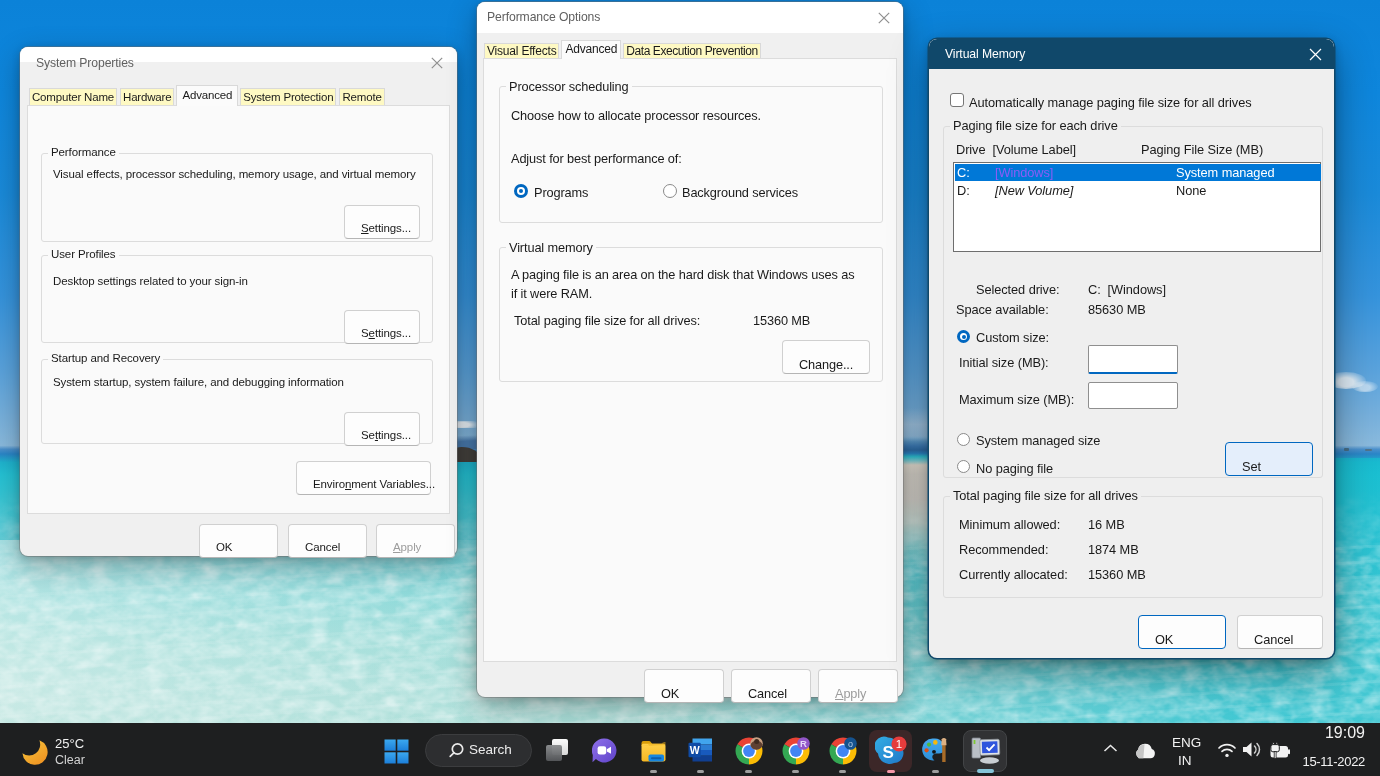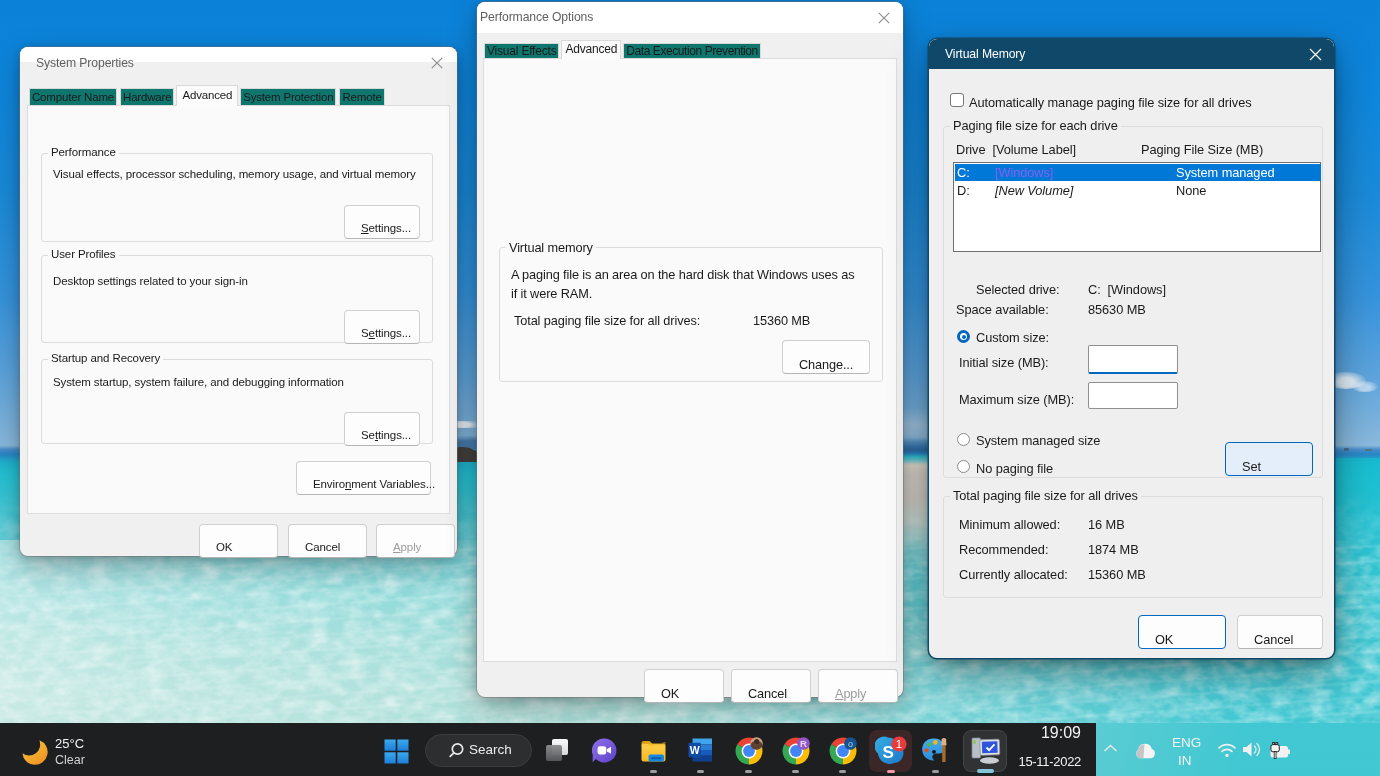--- a/index.html
+++ b/index.html
@@ -34,21 +34,21 @@
 .glabel{position:absolute;top:-8px;left:6px;background:#fafafa;padding:0 3px;color:#1a1a1a;white-space:nowrap;}
 .t12{position:absolute;color:#1a1a1a;white-space:nowrap;}
 .t13{position:absolute;color:#1a1a1a;white-space:nowrap;}
 .btn{position:absolute;background:#fdfdfd;border:1px solid #d0d0d0;border-bottom-color:#b5b5b5;border-radius:4px;color:#1a1a1a;text-align:left;font-family:Liberation Sans, sans-serif;font-size:inherit;letter-spacing:inherit;padding:16px;white-space:nowrap;}
 .btn.gray{color:#9d9d9d;}
 #sysprops{font-size:11.5px;letter-spacing:-.1px;}
 #perf{font-size:12.75px;letter-spacing:-.12px;}
 #vm{font-size:12.8px;letter-spacing:-.08px;}
 #sysprops .dlgtitle,#perf .dlgtitle,#vm .dlgtitle{font-size:12.2px;letter-spacing:-.1px;}
 .tabs{position:absolute;display:flex;align-items:flex-end;}
-.tab{background:#0f766e;border:1px solid #d9d9d9;border-bottom:none;color:#1a1a1a;height:17px;line-height:16px;padding:0 2px;margin-right:3px;letter-spacing:-.18px;white-space:nowrap;}
+.tab{background:#fef9c3;border:1px solid #d9d9d9;border-bottom:none;color:#1a1a1a;height:17px;line-height:16px;padding:0 2px;margin-right:3px;letter-spacing:-.18px;white-space:nowrap;}
 .tab.sel{background:#fbfbfb;position:relative;height:21px;line-height:18px;padding:0 5px;margin:0 2px -1px -1px;z-index:3;}
 .radio{position:absolute;border-radius:50%;background:#fff;border:1px solid #8a8a8a;}
 .radio.on{border:3.5px solid #0067c0;}
 .radio.on:after{content:"";position:absolute;left:50%;top:50%;width:4px;height:4px;margin:-2px 0 0 -2px;border-radius:50%;background:#0067c0;}
 </style>
 </head>
 <body>
 <div id="screen">
   <div id="wall"></div>
   <div id="sea-right"></div>
@@ -114,33 +114,42 @@
       <div class="t12" style="left:11px;top:16px;">System startup, system failure, and debugging information</div>
       <button class="btn" style="left:302px;top:52px;width:76px;height:22px;">Se<u>t</u>tings...</button>
     </div>
     <button class="btn" style="left:276px;top:414px;width:135px;height:22px;">Enviro<u>n</u>ment Variables...</button>
     <button class="btn" style="left:179px;top:477px;width:79px;height:22px;">OK</button>
     <button class="btn" style="left:268px;top:477px;width:79px;height:22px;">Cancel</button>
     <button class="btn gray" style="left:356px;top:477px;width:79px;height:22px;"><span style="text-decoration:underline">A</span>pply</button>
   </div>
 
   <div class="win" id="perf" style="left:477px;top:2px;width:426px;height:695px;box-shadow:0 0 0 1px rgba(110,110,110,.45),0 10px 30px rgba(0,0,0,.30),0 2px 8px rgba(0,0,0,.18);">
-    <div class="dlgtitle" style="padding-left:3px;height:31px;line-height:31px;">Performance Options</div>
+    <div class="dlgtitle" style="padding-left:10px;height:31px;line-height:31px;">Performance Options</div>
     <div class="closex" style="top:8px;right:11px;">
         <svg width="16" height="16" viewBox="0 0 16 16">
           <path d="M2.8 2.8 L13.2 13.2 M13.2 2.8 L2.8 13.2" stroke="#8f8f8f" stroke-width="1.2"></path>
         </svg>
       </div>
     <div class="abs body-light" style="left:6px;top:56px;width:414px;height:604px;border:1px solid #dcdcdc;"></div>
     <div class="tabs" style="left:7px;top:36px;height:20px;">
       <div class="tab" style="height:15px;line-height:14px;font-size:12px;letter-spacing:-.2px;padding:0 2px;">Visual Effects</div>
         <div class="tab sel" style="height:19px;line-height:17px;font-size:12px;letter-spacing:-.2px;padding:0 3px;">Advanced</div>
         <div class="tab" style="height:15px;line-height:14px;font-size:12px;letter-spacing:-.42px;padding:0 2px;">Data Execution Prevention</div>
     </div>
 
+    <div class="gbox" style="left:22px;top:84px;width:384px;height:137px;">
+      <div class="glabel">Processor scheduling</div>
+      <div class="t12" style="left:11px;top:21px;">Choose how to allocate processor resources.</div>
+      <div class="t12" style="left:11px;top:64px;">Adjust for best performance of:</div>
+      <div class="radio on" style="left:14px;top:97px;width:14px;height:14px;"></div>
+      <div class="t12" style="left:34px;top:98px;">Programs</div>
+      <div class="radio" style="left:163px;top:97px;width:14px;height:14px;"></div>
+      <div class="t12" style="left:182px;top:98px;">Background services</div>
+    </div>
 
     <div class="gbox" style="left:22px;top:245px;width:384px;height:135px;">
       <div class="glabel">Virtual memory</div>
       <div class="t12" style="left:11px;top:19px;">A paging file is an area on the hard disk that Windows uses as</div>
       <div class="t12" style="left:11px;top:38px;">if it were RAM.</div>
       <div class="t12" style="left:14px;top:65px;">Total paging file size for all drives:</div>
       <div class="t12" style="left:253px;top:65px;">15360 MB</div>
       <button class="btn" style="left:282px;top:92px;width:88px;height:29px;">Change...</button>
     </div>
     <button class="btn" style="left:167px;top:667px;width:80px;height:22px;">OK</button>
@@ -194,21 +203,21 @@
       <div class="t13" style="left:144px;top:20px;">16 MB</div>
       <div class="t13" style="left:15px;top:45px;">Recommended:</div>
       <div class="t13" style="left:144px;top:45px;">1874 MB</div>
       <div class="t13" style="left:15px;top:70px;">Currently allocated:</div>
       <div class="t13" style="left:144px;top:70px;">15360 MB</div>
     </div>
     <button class="btn" style="left:209px;top:576px;width:88px;height:28px;border:1px solid #0067c0;border-radius:4px;">OK</button>
     <button class="btn" style="left:308px;top:576px;width:86px;height:28px;border-radius:4px;">Cancel</button>
   </div>
 
-  <div class="abs" id="taskbar" style="left:0;top:723px;width:1096px;height:53px;background:#1e1f20;color:#f2f2f2;">
+  <div class="abs" id="taskbar" style="left:0;top:723px;width:1380px;height:53px;background:#1e1f20;color:#f2f2f2;">
 
     <svg class="abs" style="left:21px;top:15px;" width="27" height="27" viewBox="0 0 27 27">
       <defs>
           <linearGradient id="moong" x1="0" y1="0" x2="1" y2="1">
             <stop offset="0" stop-color="#f7c93d"></stop>
             <stop offset="1" stop-color="#ef8d1f"></stop>
           </linearGradient>
         </defs>
       <path d="M16.8 1.8 A12.6 12.6 0 1 1 1.8 16.8 A11 11 0 0 0 16.8 1.8 Z" transform="rotate(8 13.5 13.5)" fill="url(#moong)"></path>
     </svg>

